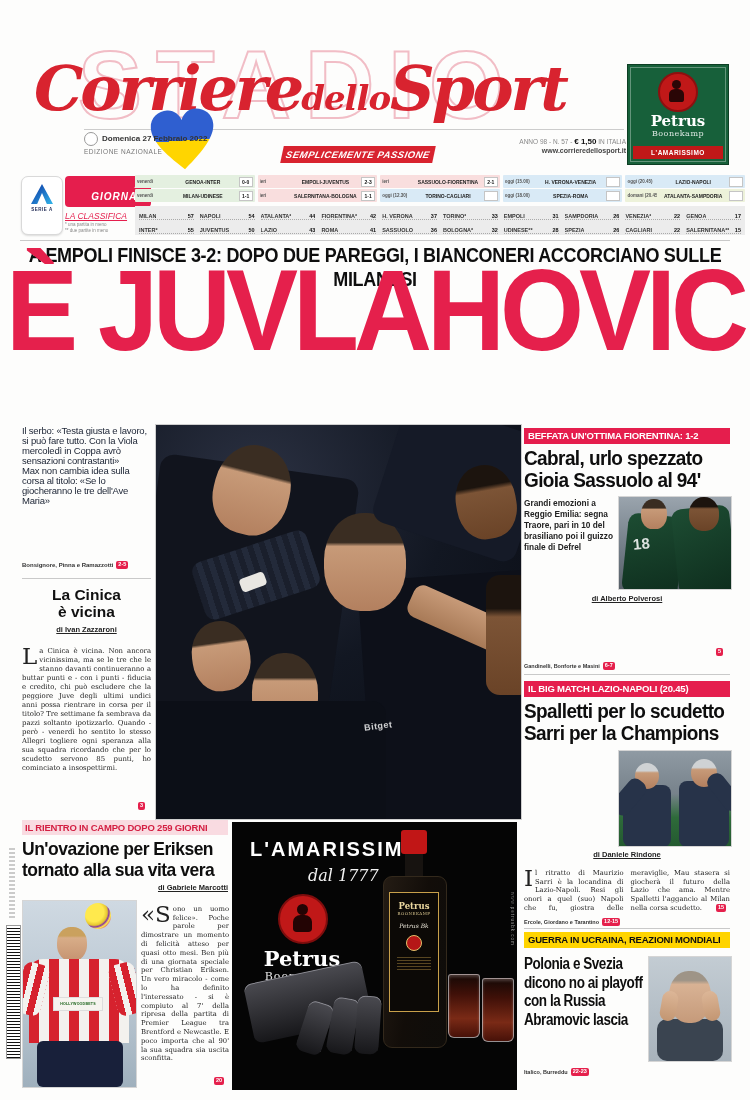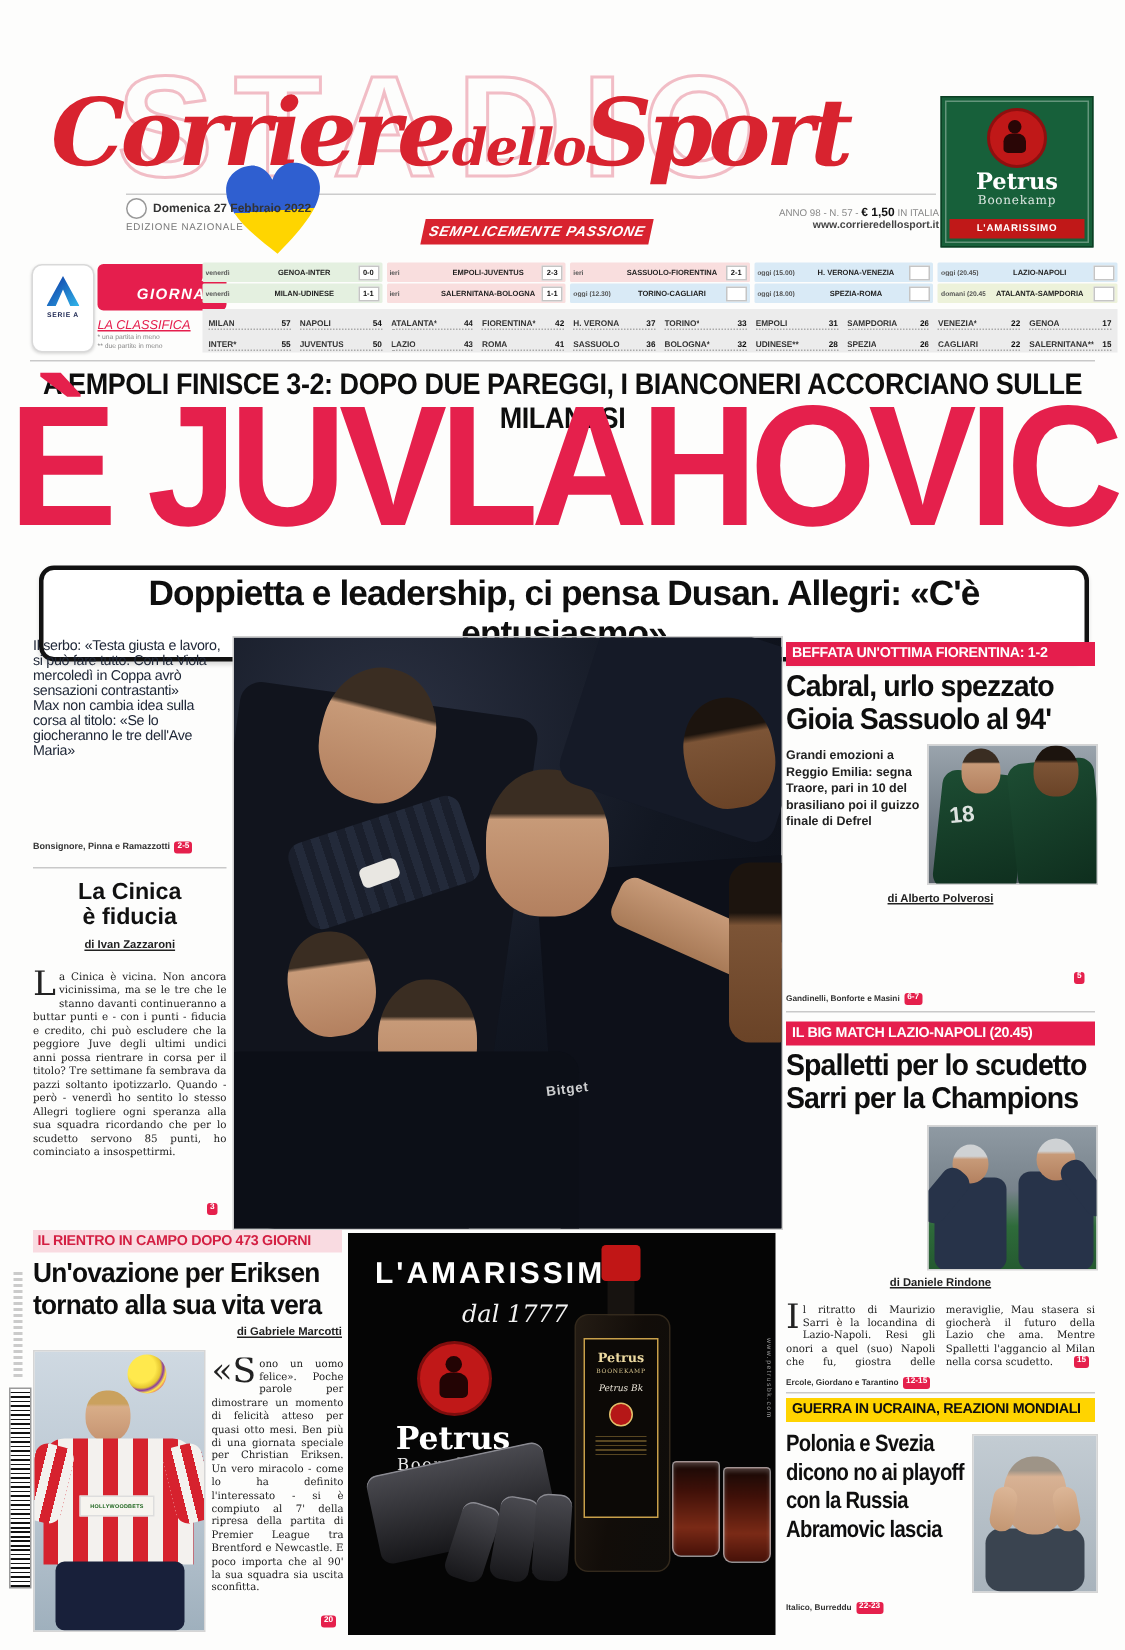--- a/index.html
+++ b/index.html
@@ -386,36 +386,35 @@
     <div class="st">
         <span class="stteam">SALERNITANA**</span>
         <span class="stpts">15</span>
       </div>
   </div>
 
   <div class="abs topdivider"></div>
 
   <div class="abs kicker">A EMPOLI FINISCE 3-2: DOPO DUE PAREGGI, I BIANCONERI ACCORCIANO SULLE MILANESI</div>
   <div class="abs bigtitle">È JUVLAHOVIC</div>
-  <div class="abs subhead">Doppietta e leadership, ci pensa Dusan. Allegri: «C'è entusiasmo»</div>
 
   <div class="abs leadsum pre">Il serbo: «Testa giusta e lavoro, si può fare tutto. Con la Viola mercoledì in Coppa avrò sensazioni contrastanti»
 Max non cambia idea sulla corsa al titolo: «Se lo giocheranno le tre dell'Ave Maria»</div>
   <div class="abs lead-authors bylinerow">
     <span>Bonsignore, Pinna e Ramazzotti</span>
     <span class="pbox">2-5</span>
   </div>
   <div class="abs ldiv1"></div>
   <div class="abs cinica-title pre">La Cinica
-è fiducia</div>
+è vicina</div>
   <div class="abs cinica-byline">di Ivan Zazzaroni</div>
   <p class="abs cinica-body dropcap-p">La Cinica è vicina. Non ancora vicinissima, ma se le tre che le stanno davanti continueranno a buttar punti e - con i punti - fiducia e credito, chi può escludere che la peggiore Juve degli ultimi undici anni possa rientrare in corsa per il titolo? Tre settimane fa sembrava da pazzi soltanto ipotizzarlo. Quando - però - venerdì ho sentito lo stesso Allegri togliere ogni speranza alla sua squadra ricordando che per lo scudetto servono 85 punti, ho cominciato a insospettirmi.</p>
   <span class="abs pbox cinica-page">3</span>
 
-  <div class="abs erlabel">IL RIENTRO IN CAMPO DOPO 473 GIORNI</div>
+  <div class="abs erlabel">IL RIENTRO IN CAMPO DOPO 259 GIORNI</div>
   <div class="abs ertitle pre">Un'ovazione per Eriksen
 tornato alla sua vita vera</div>
   <div class="abs erbyline">di Gabriele Marcotti</div>
   <div class="abs erphoto">
     <div class="erball"></div>
     <div class="erhead"></div>
     <div class="ershirt"></div>
     <div class="ersleeve" style="left:-4px;top:62px;transform:rotate(14deg);"></div>
     <div class="ersleeve" style="left:90px;top:62px;transform:rotate(-14deg);"></div>
     <div class="erpatch">HOLLYWOODBETS</div>

